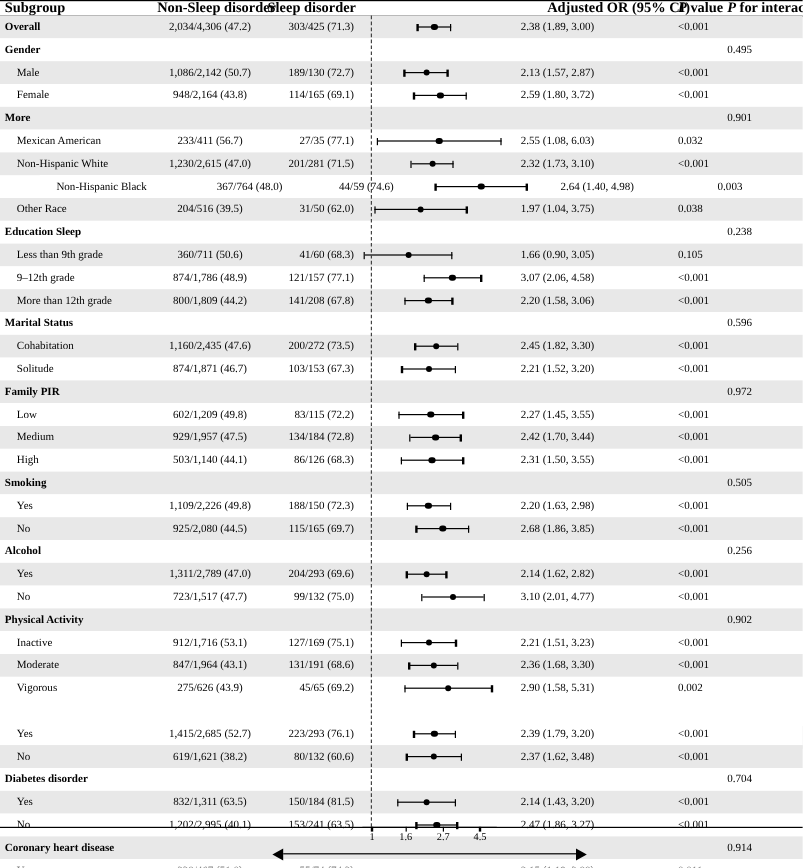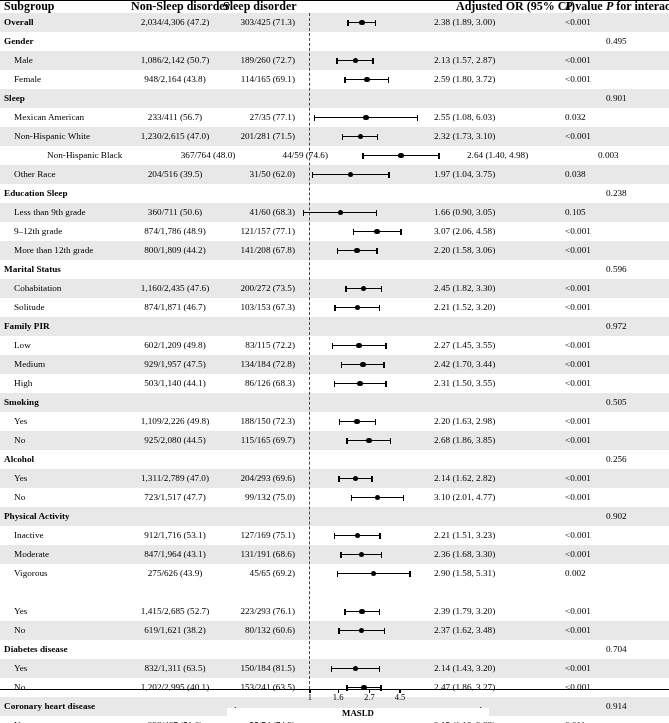--- a/index.html
+++ b/index.html
@@ -206,21 +206,21 @@
         <span class="cell c-sub bold">Gender</span>
         <span class="cell c-nsd"></span>
         <span class="cell c-sd"></span>
         <span class="cell c-or"></span>
         <span class="cell c-p"></span>
         <span class="cell c-pint">0.495</span>
       </div>
       <div class="row shade" style="top: 51px;">
         <span class="cell c-sub indent">Male</span>
         <span class="cell c-nsd">1,086/2,142 (50.7)</span>
-        <span class="cell c-sd">189/260 (72.7)</span>
+        <span class="cell c-sd">189/130 (72.7)</span>
         <span class="cell c-or">2.13 (1.57, 2.87)</span>
         <span class="cell c-p">&lt;0.001</span>
         <span class="cell c-pint"></span>
         <span class="ci-line" style="left: 336.991px; width: 36.0961px;"></span>
         <span class="ci-cap" style="left: 336.291px;"></span>
         <span class="ci-cap" style="left: 372.387px;"></span>
         <span class="ci-dot" style="left: 352.544px;"></span>
       </div>
       <div class="row plain" style="top: 70px;">
         <span class="cell c-sub indent">Female</span>
@@ -228,21 +228,21 @@
         <span class="cell c-sd">114/165 (69.1)</span>
         <span class="cell c-or">2.59 (1.80, 3.72)</span>
         <span class="cell c-p">&lt;0.001</span>
         <span class="cell c-pint"></span>
         <span class="ci-line" style="left: 345.172px; width: 43.4381px;"></span>
         <span class="ci-cap" style="left: 344.472px;"></span>
         <span class="ci-cap" style="left: 387.91px;"></span>
         <span class="ci-dot" style="left: 364.245px;"></span>
       </div>
       <div class="row shade" style="top: 89px;">
-        <span class="cell c-sub bold">Sleep</span>
+        <span class="cell c-sub bold">More</span>
         <span class="cell c-nsd"></span>
         <span class="cell c-sd"></span>
         <span class="cell c-or"></span>
         <span class="cell c-p"></span>
         <span class="cell c-pint">0.901</span>
       </div>
       <div class="row plain" style="top: 108px;">
         <span class="cell c-sub indent">Mexican American</span>
         <span class="cell c-nsd">233/411 (56.7)</span>
         <span class="cell c-sd">27/35 (77.1)</span>
@@ -544,21 +544,21 @@
         <span class="cell c-sd">80/132 (60.6)</span>
         <span class="cell c-or">2.37 (1.62, 3.48)</span>
         <span class="cell c-p">&lt;0.001</span>
         <span class="cell c-pint"></span>
         <span class="ci-line" style="left: 338.867px; width: 45.752px;"></span>
         <span class="ci-cap" style="left: 338.167px;"></span>
         <span class="ci-cap" style="left: 383.919px;"></span>
         <span class="ci-dot" style="left: 358.933px;"></span>
       </div>
       <div class="row plain" style="top: 640px;">
-        <span class="cell c-sub bold">Diabetes disease</span>
+        <span class="cell c-sub bold">Diabetes disorder</span>
         <span class="cell c-nsd"></span>
         <span class="cell c-sd"></span>
         <span class="cell c-or"></span>
         <span class="cell c-p"></span>
         <span class="cell c-pint">0.704</span>
       </div>
       <div class="row shade" style="top: 659px;">
         <span class="cell c-sub indent">Yes</span>
         <span class="cell c-nsd">832/1,311 (63.5)</span>
         <span class="cell c-sd">150/184 (81.5)</span>
@@ -617,15 +617,14 @@
       <span class="ticklbl" style="left: 369.434px;">2.7</span>
       <span class="tick" style="left: 399.4px;"></span>
       <span class="ticklbl" style="left: 400px;">4.5</span>
     </div>
 
   <div id="arrowbar" style="left: 227px; width: 262px;">
     <span class="arrowhead left"></span>
     <span id="arrow-span" style="left: 9px; width: 244px;"></span>
     <span class="arrowhead right"></span>
   </div>
-  <div id="masld-wrap" style="left: 227px; width: 262px;">MASLD</div>
 
 </div>
 
 </body></html>

